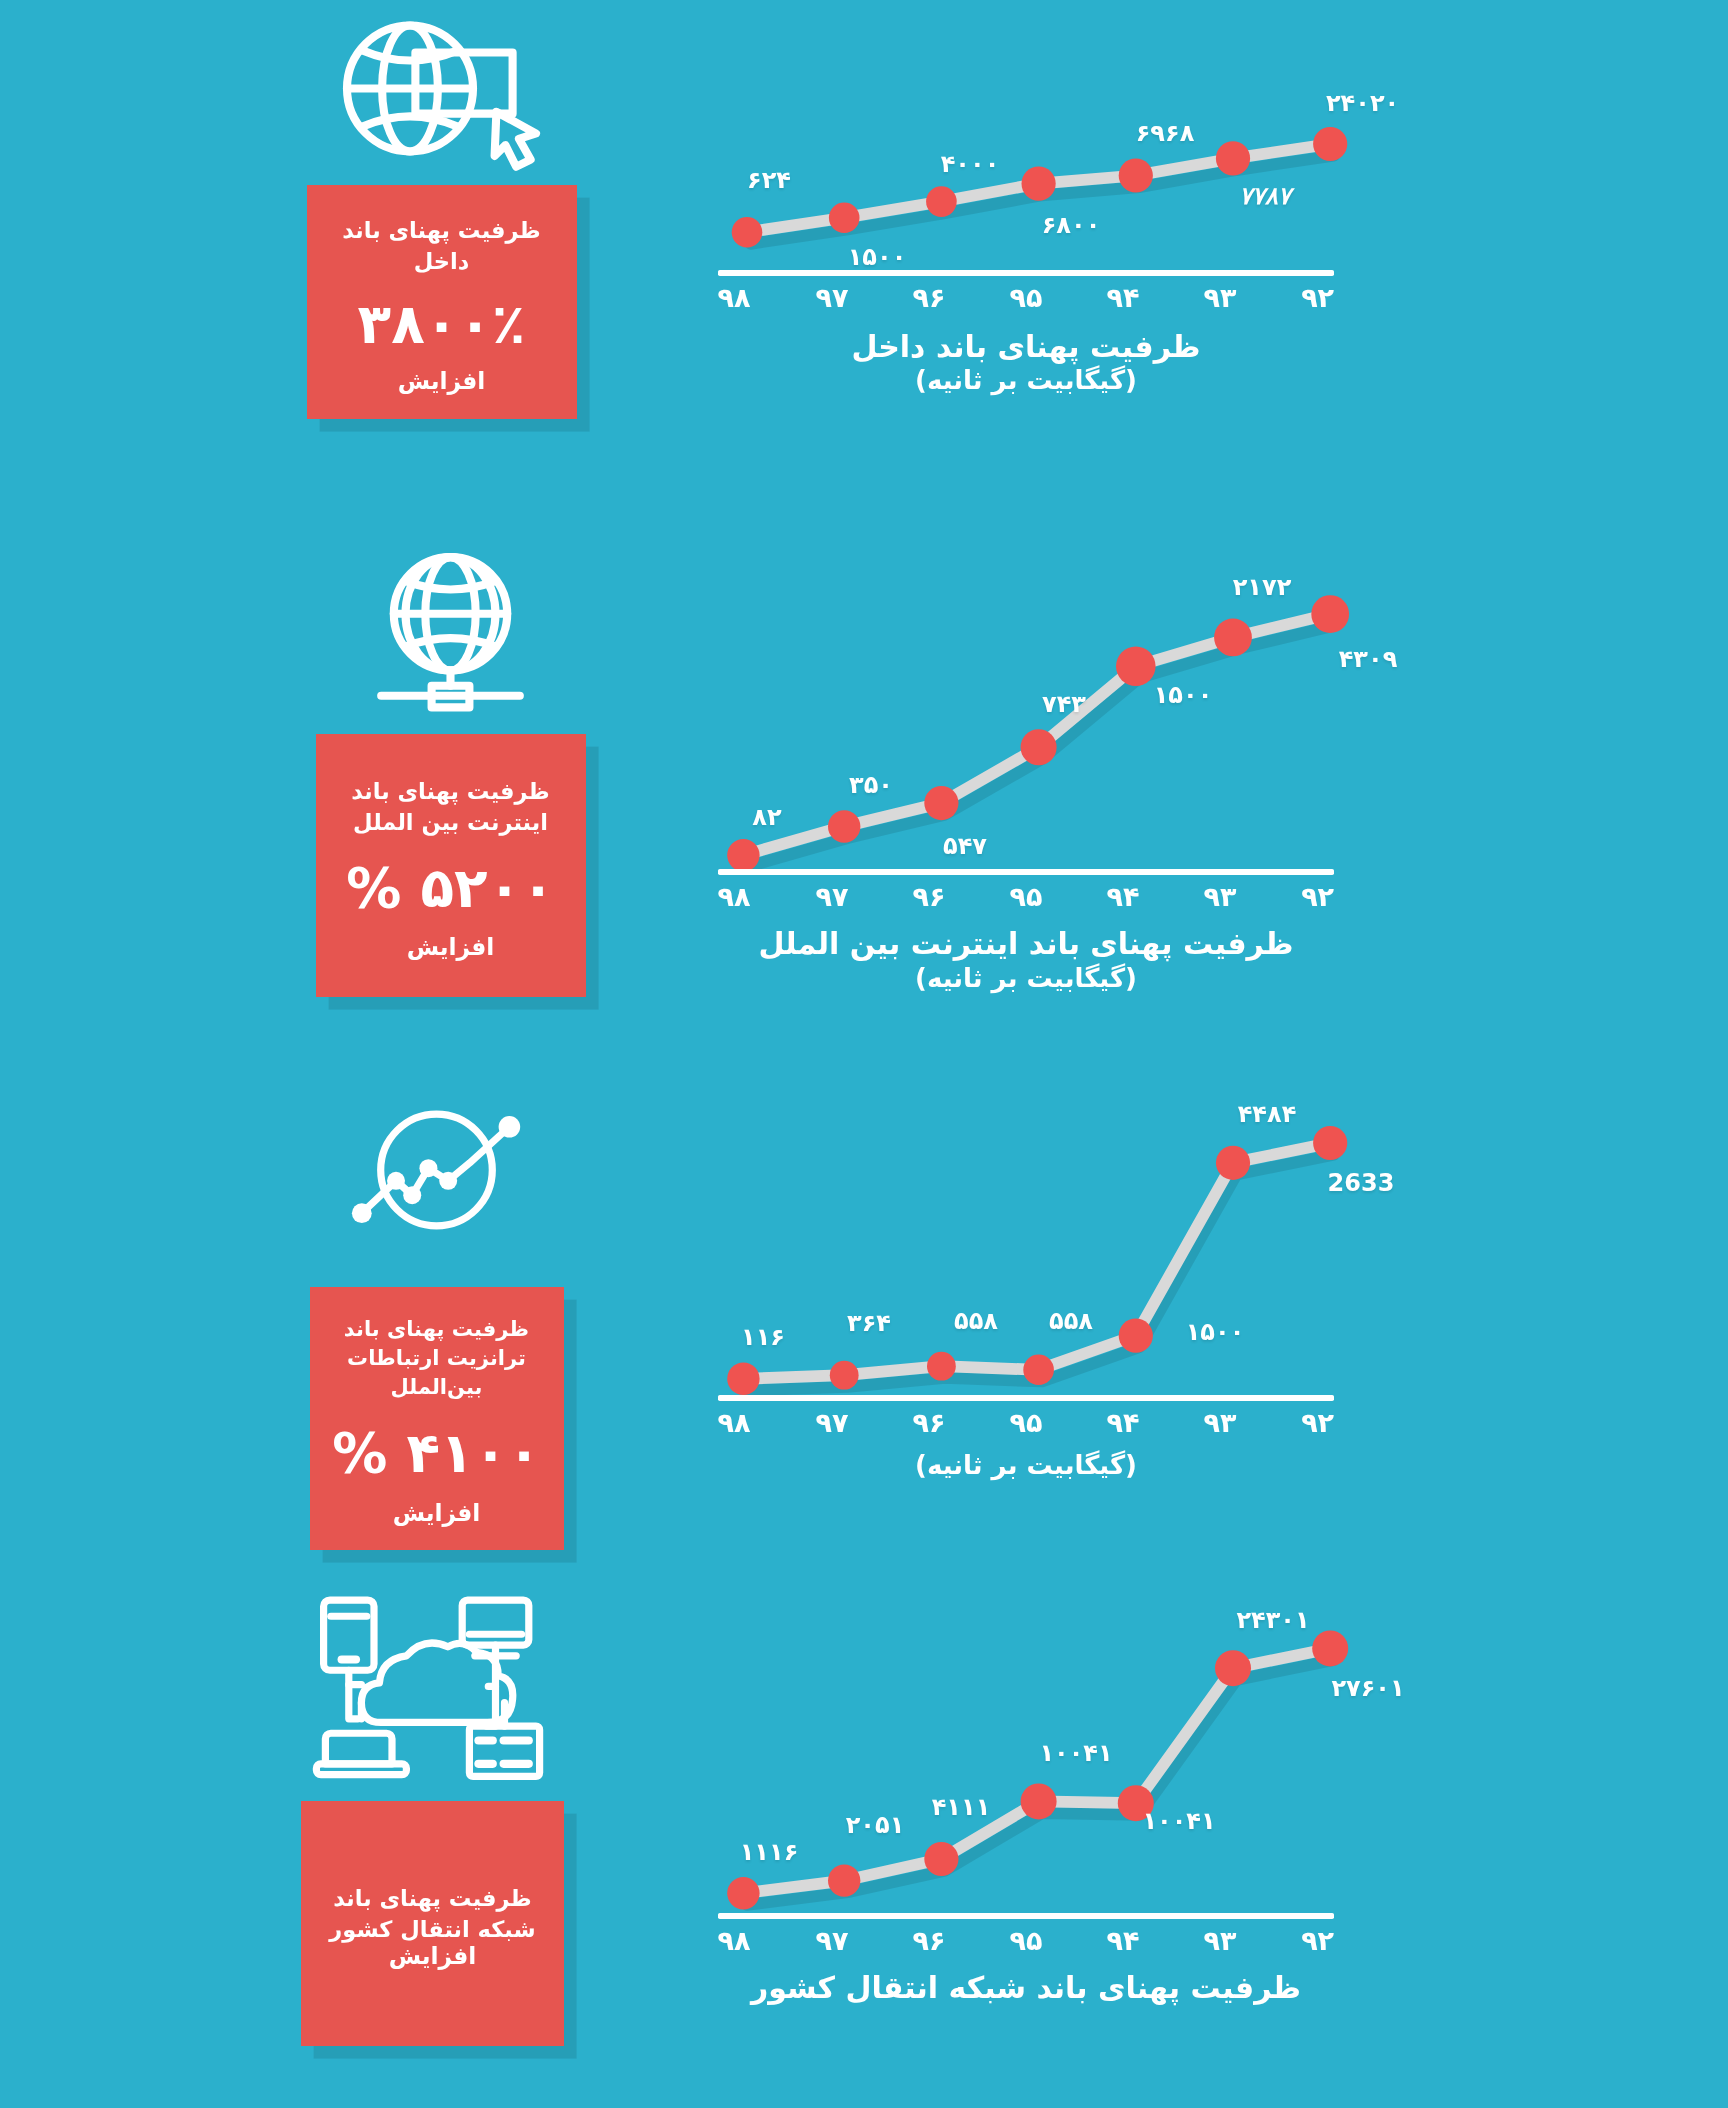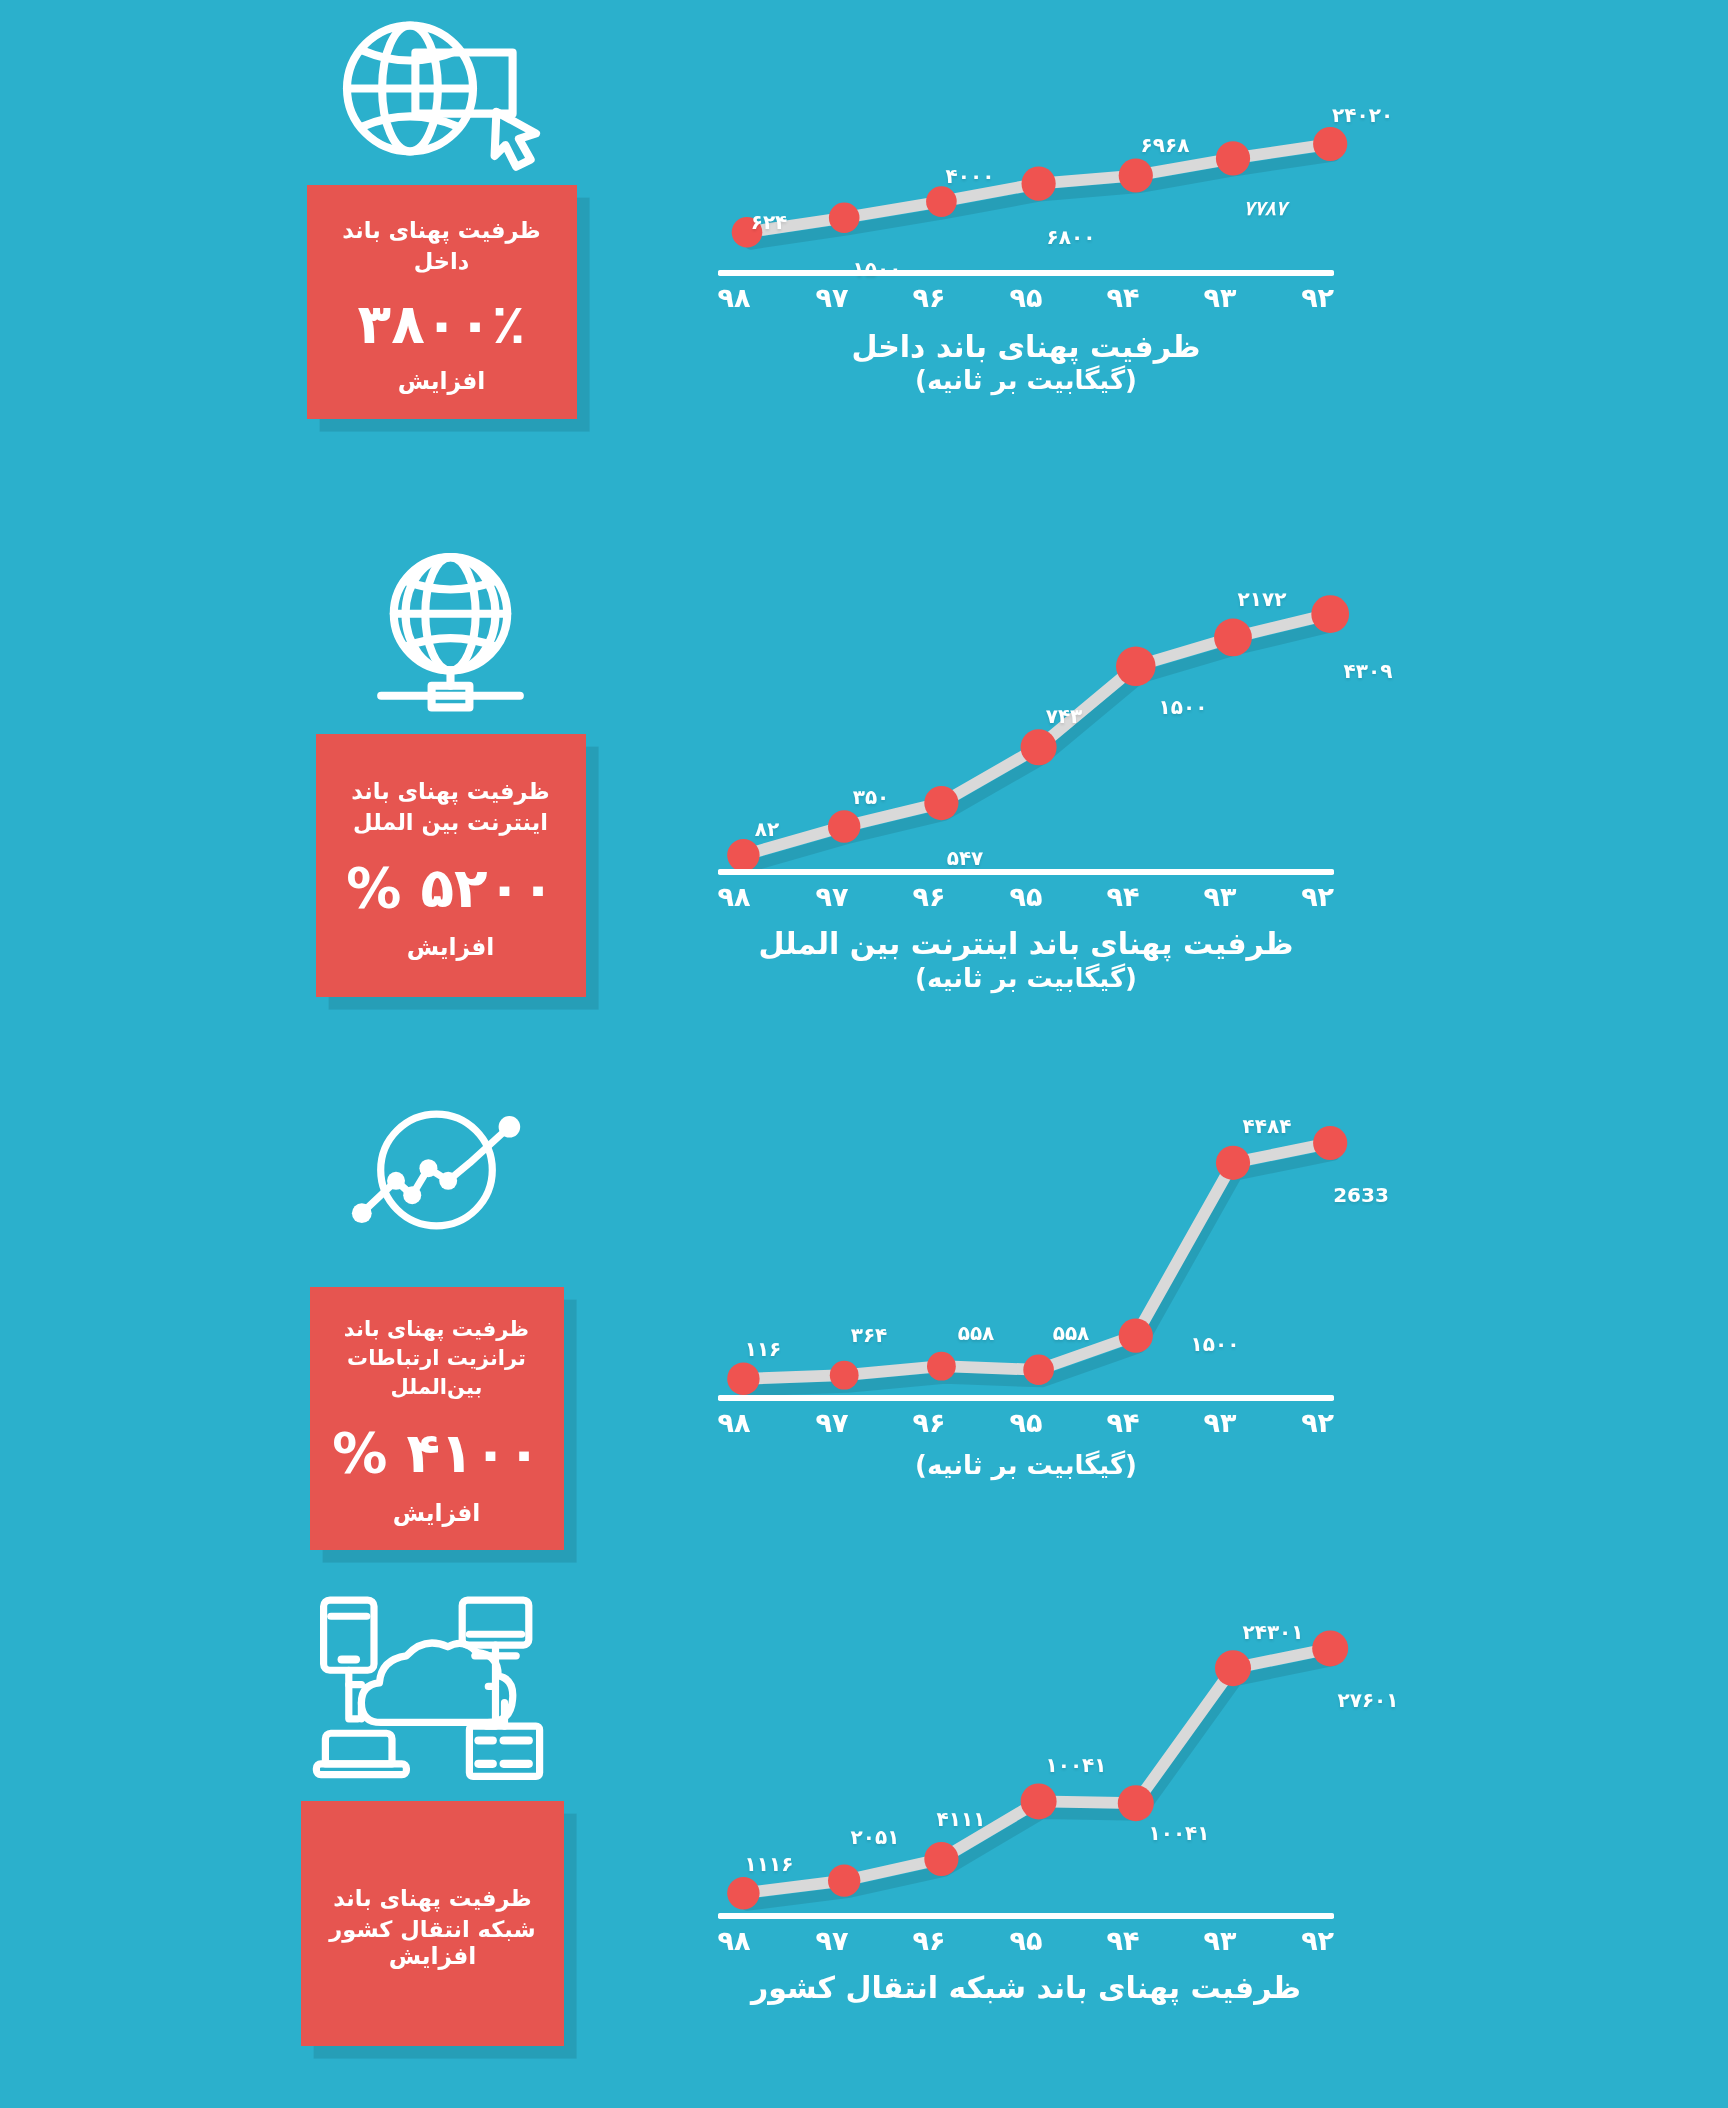--- a/index.html
+++ b/index.html
@@ -123,26 +123,25 @@
   .chart-caption .unit {
     display: block;
     font-size: 26px;
     font-weight: 700;
     margin-top: -1.8px;
   }
 
   .pt-label {
     position: absolute;
     transform: translate(50%, -50%);
-    font-size: 20px;
+    font-size: 24px;
     font-weight: 700;
     color: #ffffff;
     white-space: nowrap;
     text-shadow: 0 1.8px 2.7px rgba(0,0,0,0.10);
-    margin-top: 12px;
   }
 
   .dot {
     fill: #EF5350;
   }
   .line-path {
     fill: none;
     stroke: #D9D9D9;
     stroke-width: 13;
     stroke-linecap: round;
@@ -189,21 +188,21 @@
           <path class="line-shadow" d="M40 168 L148 152 L256 134 L364 114 L472 105 L580 86 L688 70" transform="translate(4,13)"></path>
           <path class="line-path" d="M40 168 L148 152 L256 134 L364 114 L472 105 L580 86 L688 70"></path>
           <circle class="dot" cx="40" cy="168" r="17"></circle>
           <circle class="dot" cx="148" cy="152" r="17"></circle>
           <circle class="dot" cx="256" cy="134" r="17"></circle>
           <circle class="dot" cx="364" cy="114" r="19"></circle>
           <circle class="dot" cx="472" cy="105" r="19"></circle>
           <circle class="dot" cx="580" cy="86" r="19"></circle>
           <circle class="dot" cx="688" cy="70" r="19"></circle>
         </svg>
-        <div class="pt-label" style="right:572px;top:129px;text-align:center;">۶۲۴</div>
+        <div class="pt-label" style="right:572px;top:99px;text-align:center;">۶۲۴</div>
         <div class="pt-label" style="right:464px;top:176px;">۱۵۰۰</div>
         <div class="pt-label" style="right:371px;top:83px;">۴۰۰۰</div>
         <div class="pt-label" style="right:270px;top:144px;">۶۸۰۰</div>
         <div class="pt-label" style="right:176px;top:52px;">۶۹۶۸</div>
         <div class="pt-label" style="right:76px;top:115px;font-style:italic;">۷۷۸۷</div>
         <div class="pt-label" style="right:-21.6px;top:21.6px;">۲۴۰۲۰</div>
       </div>
 
       <div class="axis-row">
         <div class="axis-line"></div>

